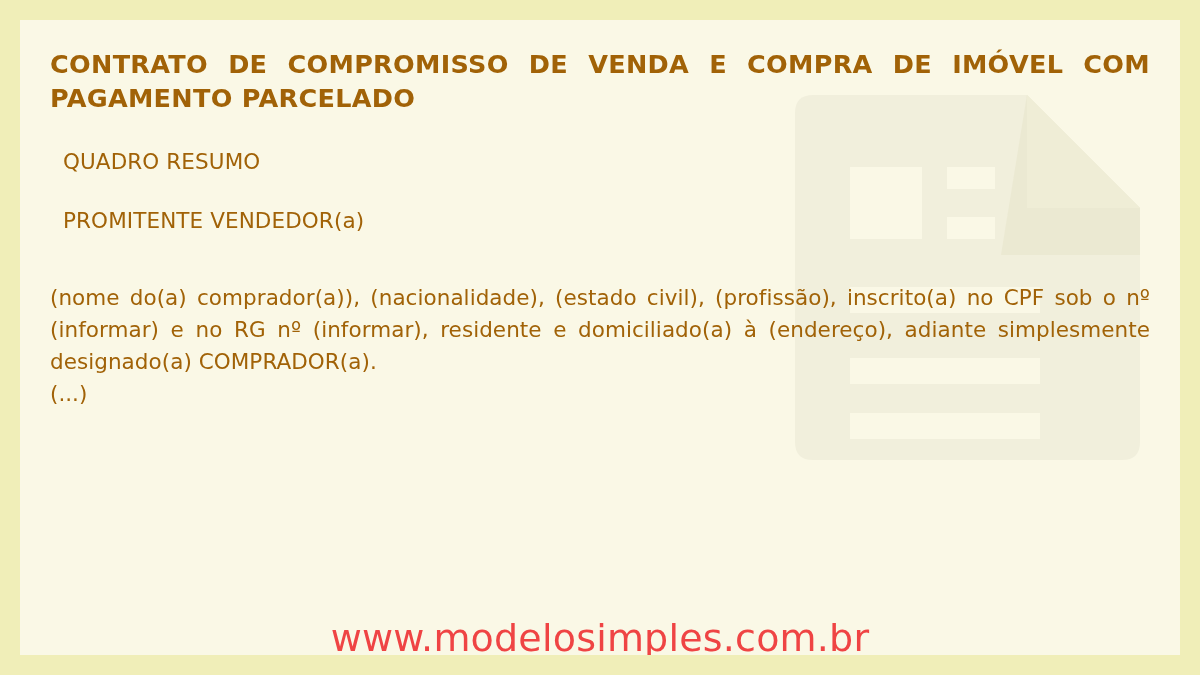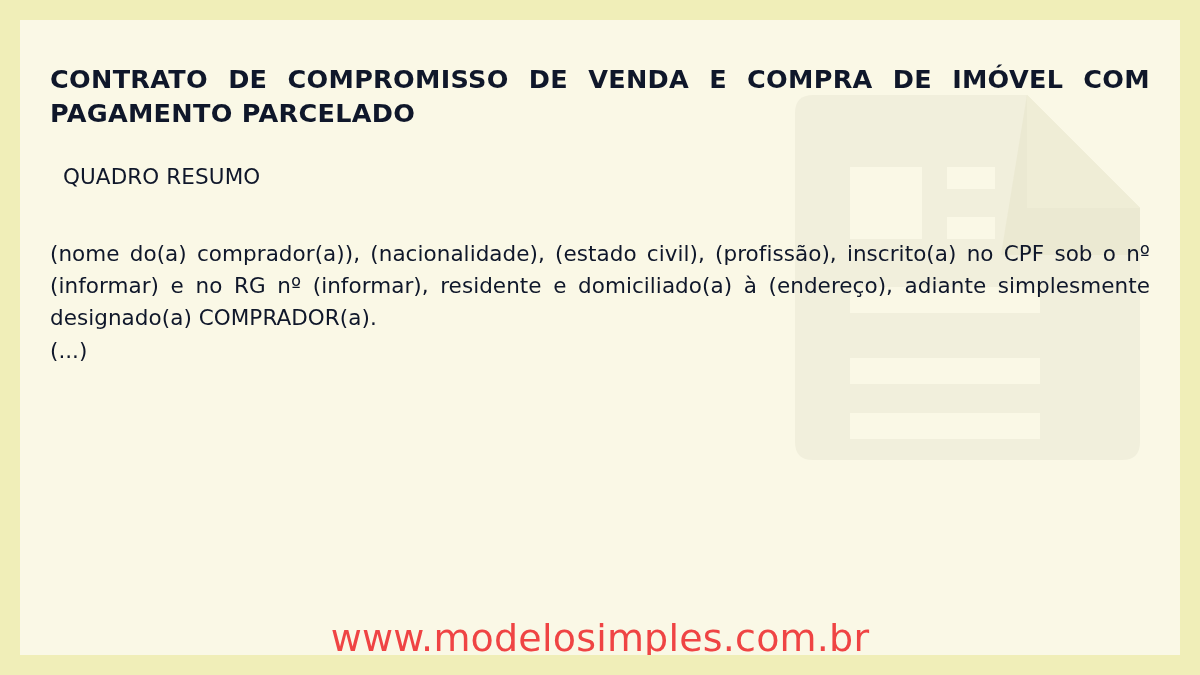--- a/index.html
+++ b/index.html
@@ -62,23 +62,23 @@
     color: #ef4444;
     white-space: nowrap;
     pointer-events: none;
     font-family: "DejaVu Sans", "Liberation Sans", sans-serif;
   }
 
   
   .content {
     position: absolute;
     left: 30px;
-    top: 43px;
+    top: 28px;
     width: 1100px;
-    color: #0f172a;
+    color: #a16207;
   }
 
   .doc-title {
     font-size: 25.5px;
     font-weight: 700;
     line-height: 1.33;
     text-align: justify;
     text-align-last: left;
     letter-spacing: 0.3px;
     margin: 0 0 32px 0;
@@ -142,20 +142,21 @@
     </div>
 
     <div class="wm-url">www.modelosimples.com.br</div>
 
     <div class="content">
 
       <h1 class="doc-title">CONTRATO DE COMPROMISSO DE VENDA E COMPRA DE IMÓVEL COM PAGAMENTO PARCELADO</h1>
 
       <p class="heading">QUADRO RESUMO</p>
 
+      <p class="heading">PROMITENTE VENDEDOR(a)</p>
 
 
 
       <p class="para tight">(nome do(a) comprador(a)), (nacionalidade), (estado civil), (profissão), inscrito(a) no CPF sob o nº (informar) e no RG nº (informar), residente e domiciliado(a) à (endereço), adiante simplesmente designado(a) COMPRADOR(a).</p>
 
       <p class="ellipsis-line">(...)</p>
 
     </div>
 
   </div>

